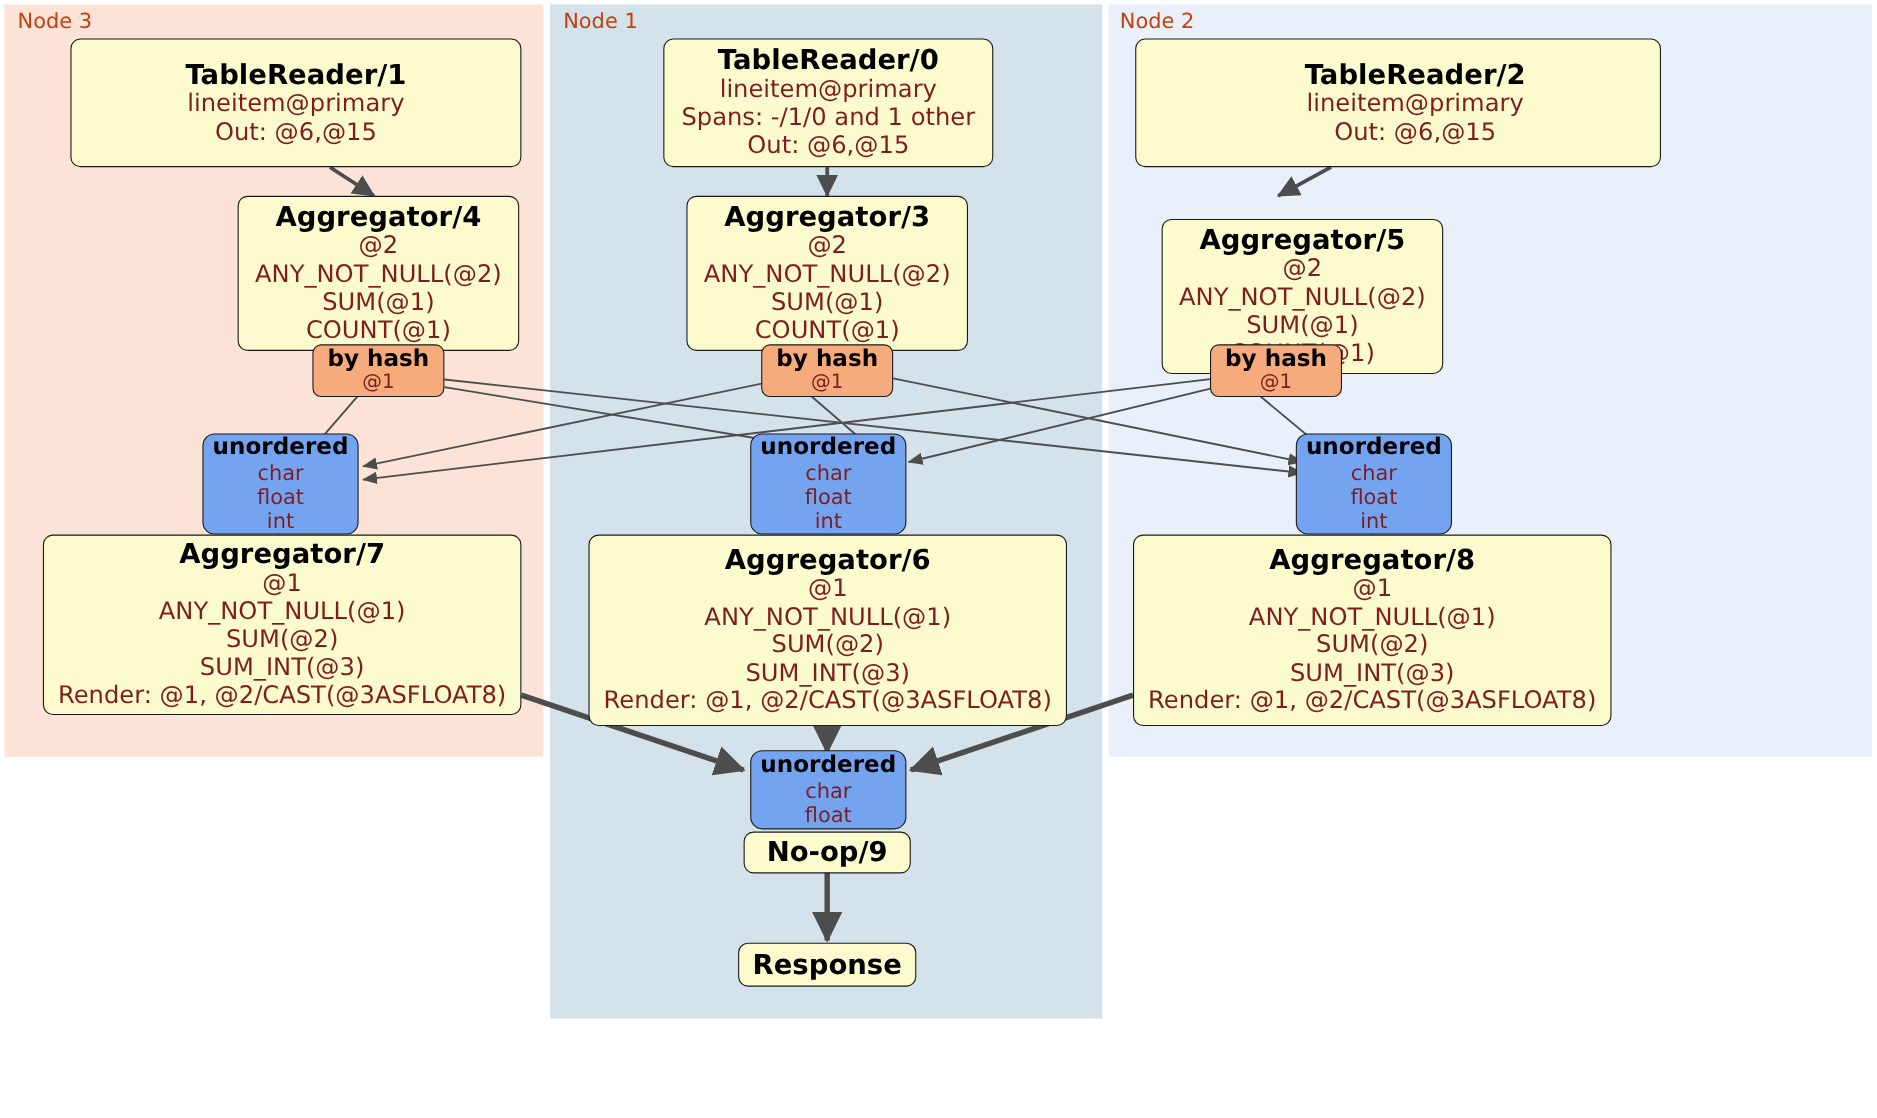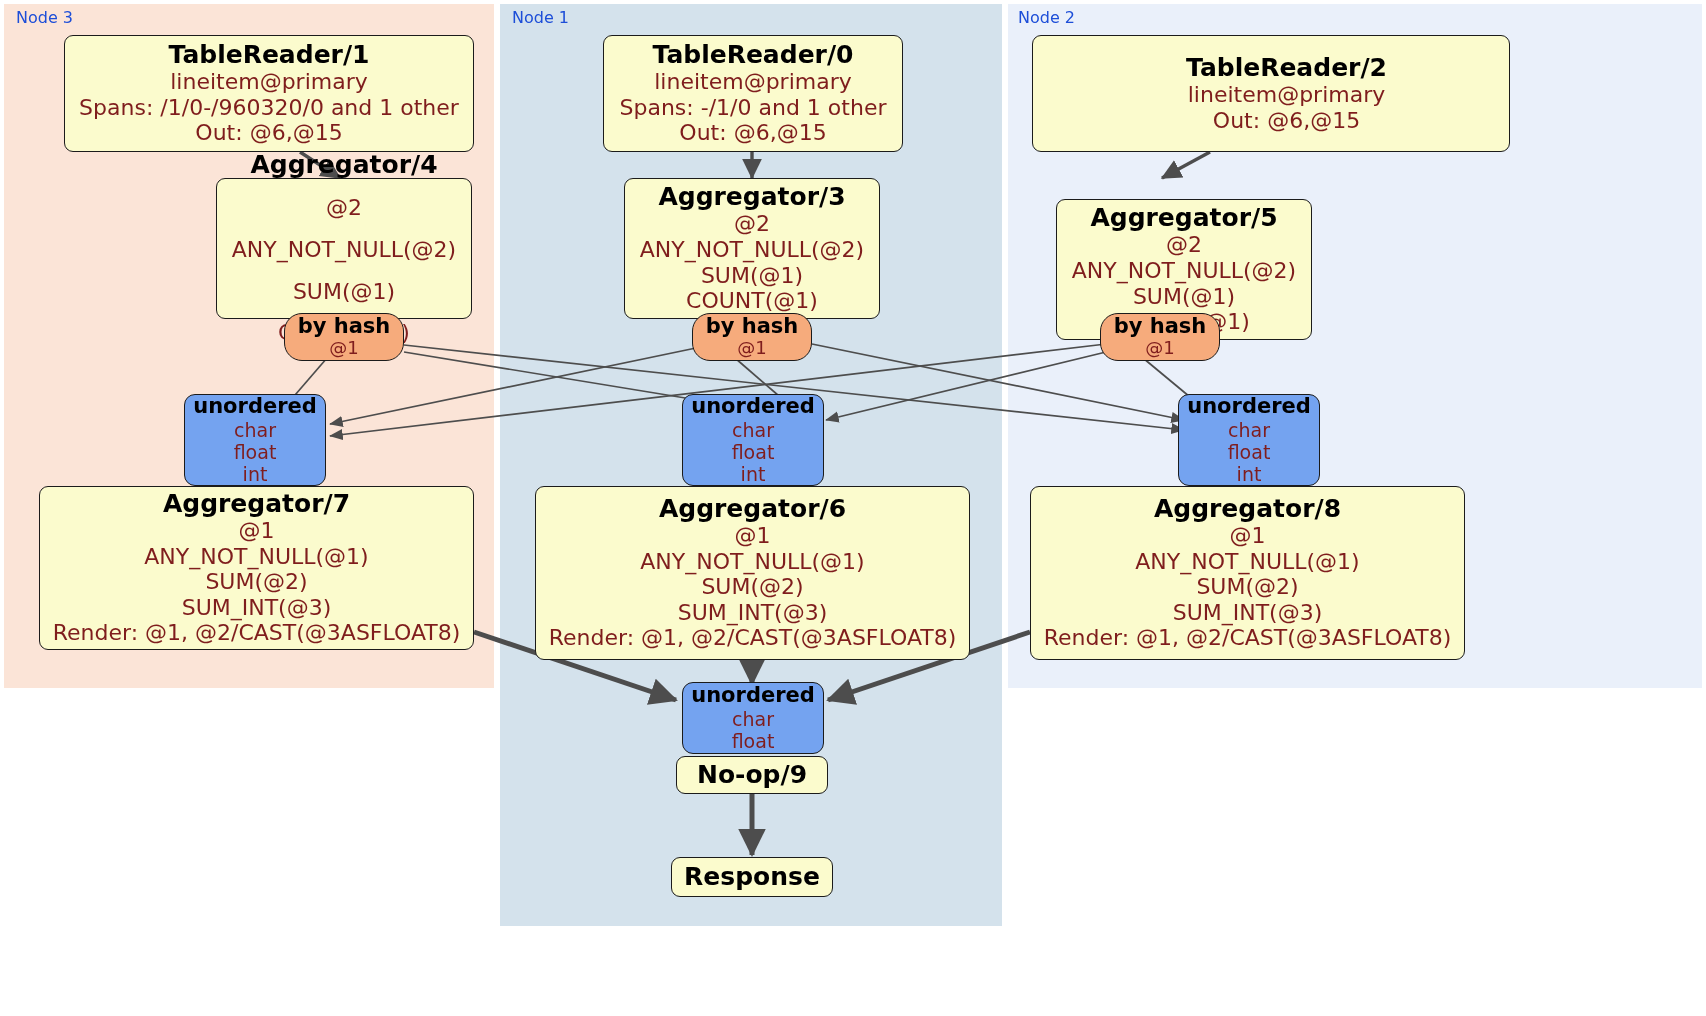--- a/index.html
+++ b/index.html
@@ -1,32 +1,32 @@
 <!DOCTYPE html>
 <html><head>
 <meta charset="utf-8">
 <style>
   html,body{margin:0;padding:0;background:#ffffff;}
   body{font-family:"DejaVu Sans","Liberation Sans",sans-serif;}
   #stage{position:relative;width:1706px;height:1016px;overflow:hidden;background:#fff;}
 
   
   .panel{position:absolute;box-sizing:border-box;}
-  .panel-label{position:absolute;font-size:16px;color:#1d4ed8;
+  .panel-label{position:absolute;font-size:19px;color:#c2410c;
                font-family:"DejaVu Sans","Liberation Sans",sans-serif;white-space:nowrap;}
 
   
   .box{position:absolute;box-sizing:border-box;display:flex;flex-direction:column;
        align-items:center;justify-content:center;text-align:center;
        border:1.6px solid #1b1b1b;border-radius:9px;}
   .box .ttl{font-weight:bold;font-size:25px;line-height:1.12;color:#000;}
   .box .ln{font-size:22px;line-height:1.16;color:#7f1d1d;white-space:nowrap;}
 
   .proc{background:#fbfbcd;}           
-  .router{background:#f6ab7c;border-radius:18px;}   
+  .router{background:#f6ab7c;border-radius:8px;}   
   .sync{background:#74a3f0;border-radius:11px;}     
 
   .router .ttl{font-size:21px;}
   .router .ln{font-size:18px;}
   .sync .ttl{font-size:21px;}
   .sync .ln{font-size:19px;}
   .small .ttl{font-size:25px;}
 
   svg.edges{position:absolute;left:0;top:0;width:1706px;height:1016px;
             pointer-events:none;}
@@ -83,38 +83,37 @@
     <path class="thick" marker-end="url(#ah-thick)" d="M 1030,632 L 828,700"></path>
 
     <path class="thick" marker-end="url(#ah-thick)" d="M 752,660 L 752,684"></path>
 
     <path class="thick" marker-end="url(#ah-thick)" d="M 752,790 L 752,855"></path>
   </svg>
 
   <div class="box proc" style="left:64px;top:35px;width:410px;height:117px;text-align:right;">
     <div class="ttl">TableReader/1</div>
     <div class="ln">lineitem@primary</div>
-    <div class="ln">Spans: /1/0-/960320/0 and 1 other</div>
     <div class="ln">Out: @6,@15</div>
   </div>
 
   <div class="box proc" style="left:603px;top:35px;width:300px;height:117px;">
     <div class="ttl">TableReader/0</div>
     <div class="ln">lineitem@primary</div>
     <div class="ln">Spans: -/1/0 and 1 other</div>
     <div class="ln">Out: @6,@15</div>
   </div>
 
   <div class="box proc" style="left:1032px;top:35px;width:478px;height:117px;padding-left:31px;">
     <div class="ttl">TableReader/2</div>
     <div class="ln">lineitem@primary</div>
     <div class="ln">Out: @6,@15</div>
   </div>
 
-  <div class="box proc" style="left:216px;top:178px;width:256px;height:141px;gap:16px;">
+  <div class="box proc" style="left:216px;top:178px;width:256px;height:141px;">
     <div class="ttl">Aggregator/4</div>
     <div class="ln">@2</div>
     <div class="ln">ANY_NOT_NULL(@2)</div>
     <div class="ln">SUM(@1)</div>
     <div class="ln">COUNT(@1)</div>
   </div>
 
   <div class="box proc" style="left:624px;top:178px;width:256px;height:141px;">
     <div class="ttl">Aggregator/3</div>
     <div class="ln">@2</div>

